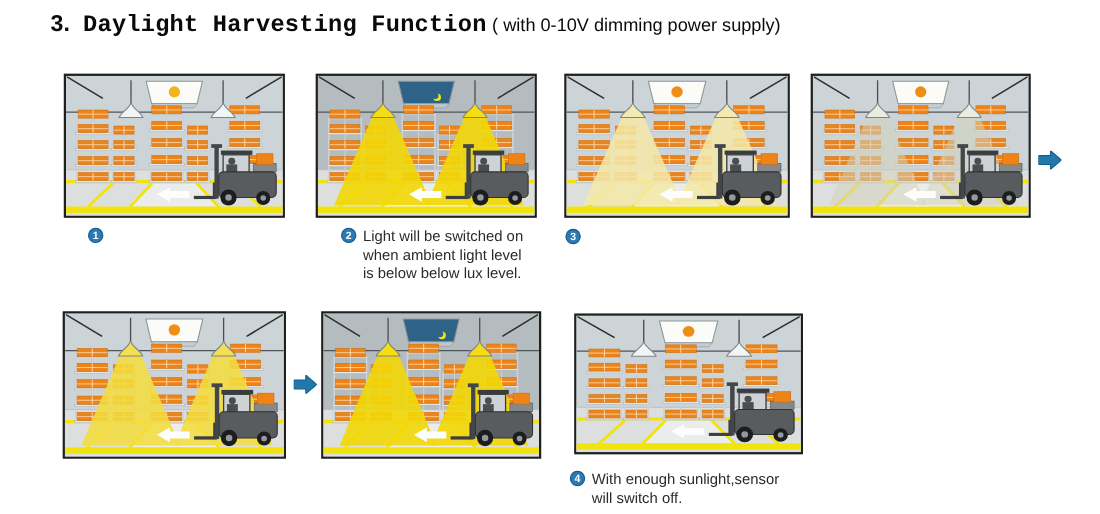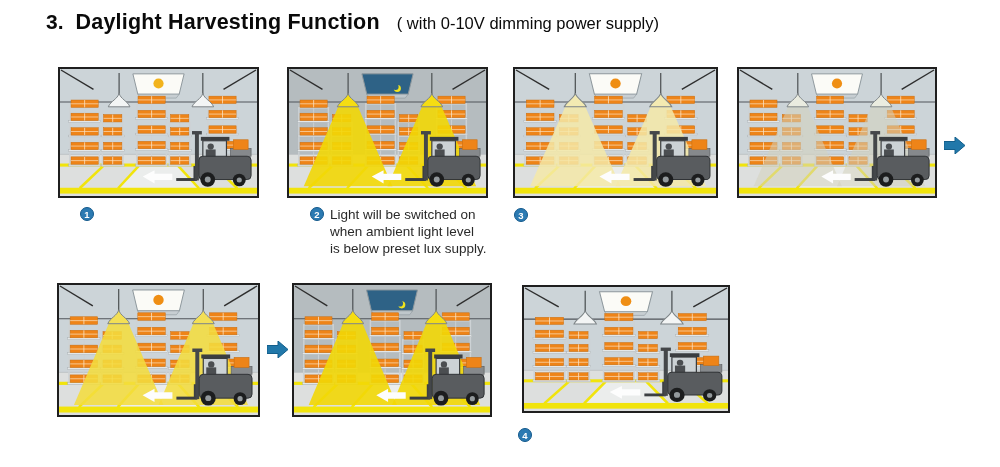--- a/index.html
+++ b/index.html
@@ -1,21 +1,21 @@
 <!DOCTYPE html>
 <html><head>
 <meta charset="utf-8">
 <style>
   html,body{margin:0;padding:0;background:#fff;}
   .stage{position:relative;width:1000px;height:467px;background:#fff;overflow:hidden;
          font-family:"Liberation Sans",sans-serif;}
   .title{position:absolute;left:46px;top:10px;display:flex;align-items:baseline;color:#0a0a0a;}
   .t-num{font-weight:bold;font-size:21px;margin-right:12px;}
-  .t-main{font-weight:bold;font-size:21.5px;letter-spacing:0.2px;}
-  .t-suffix{font-size:16.5px;margin-left:17px;font-weight:normal;}
+  .t-main{font-weight:bold;font-size:21.5px;letter-spacing:0.2px;font-family:Liberation Mono, monospace;}
+  .t-suffix{font-size:16.5px;margin-left:5px;font-weight:normal;}
   .panel{position:absolute;border:2px solid #1f1f1f;box-sizing:border-box;background:#ccd4d8;}
   .panel svg{display:block;}
   .caption{position:absolute;display:flex;gap:6px;color:#2a2a2a;font-size:13.5px;line-height:17px;}
   .badge{flex:0 0 auto;width:14px;height:14px;border-radius:50%;background:#2b7ab2;
          border:1.5px solid #13598c;color:#fff;font-size:9.5px;font-weight:bold;
          display:flex;align-items:center;justify-content:center;margin-top:1px;box-sizing:border-box;}
   .cap-text{white-space:pre-line;}
   .flow-arrow{position:absolute;}
 </style>
 </head>
@@ -1085,27 +1085,29 @@
       </svg>
     </div>
 
   <div class="caption" style="left:80px;top:206px;width:190px;">
     <span class="badge">1</span>
   </div>
   <div class="caption" style="left:310px;top:206px;width:195px;">
     <span class="badge">2</span>
     <div class="cap-text">Light will be switched on
 when ambient light level
-is below preset lux supply.</div>
+is below below lux level.</div>
   </div>
   <div class="caption" style="left:514px;top:207px;width:370px;">
     <span class="badge">3</span>
   </div>
   <div class="caption" style="left:518px;top:427px;width:220px;">
     <span class="badge">4</span>
+    <div class="cap-text">With enough sunlight,sensor
+will switch off.</div>
   </div>
 
 <div class="flow-arrow" style="left: 944px; top: 137px;"><svg width="21" height="17" viewBox="0 0 21 17">
     <polygon points="0,4.5 11,4.5 11,0 21,8.5 11,17 11,12.5 0,12.5" fill="#2178aa" stroke="#135f8c" stroke-width="1"></polygon>
       </svg></div>
     <div class="flow-arrow" style="left: 267px; top: 341px;"><svg width="21" height="17" viewBox="0 0 21 17">
     <polygon points="0,4.5 11,4.5 11,0 21,8.5 11,17 11,12.5 0,12.5" fill="#2178aa" stroke="#135f8c" stroke-width="1"></polygon>
       </svg></div>
   </div>
 

